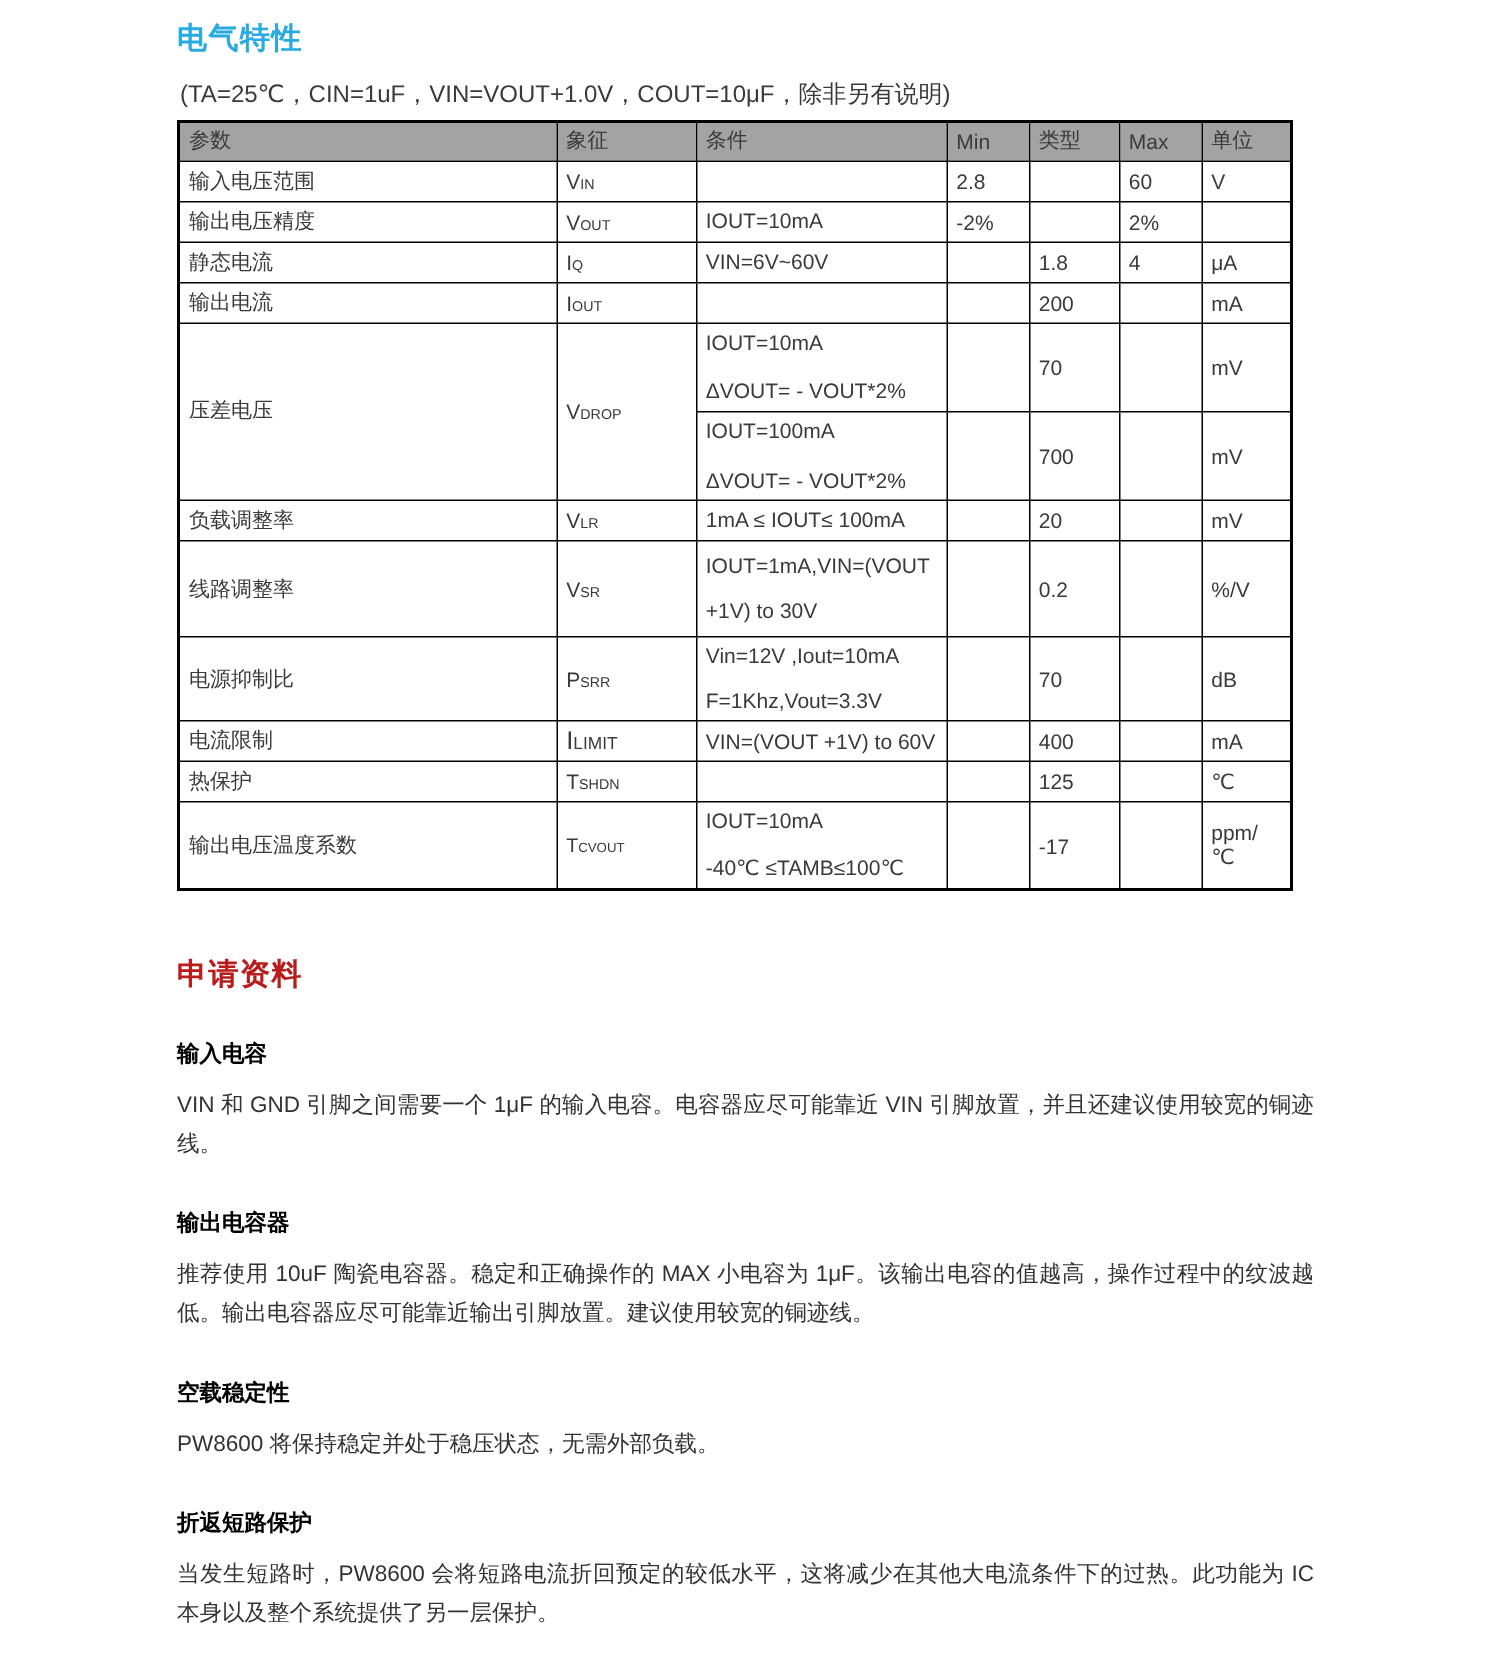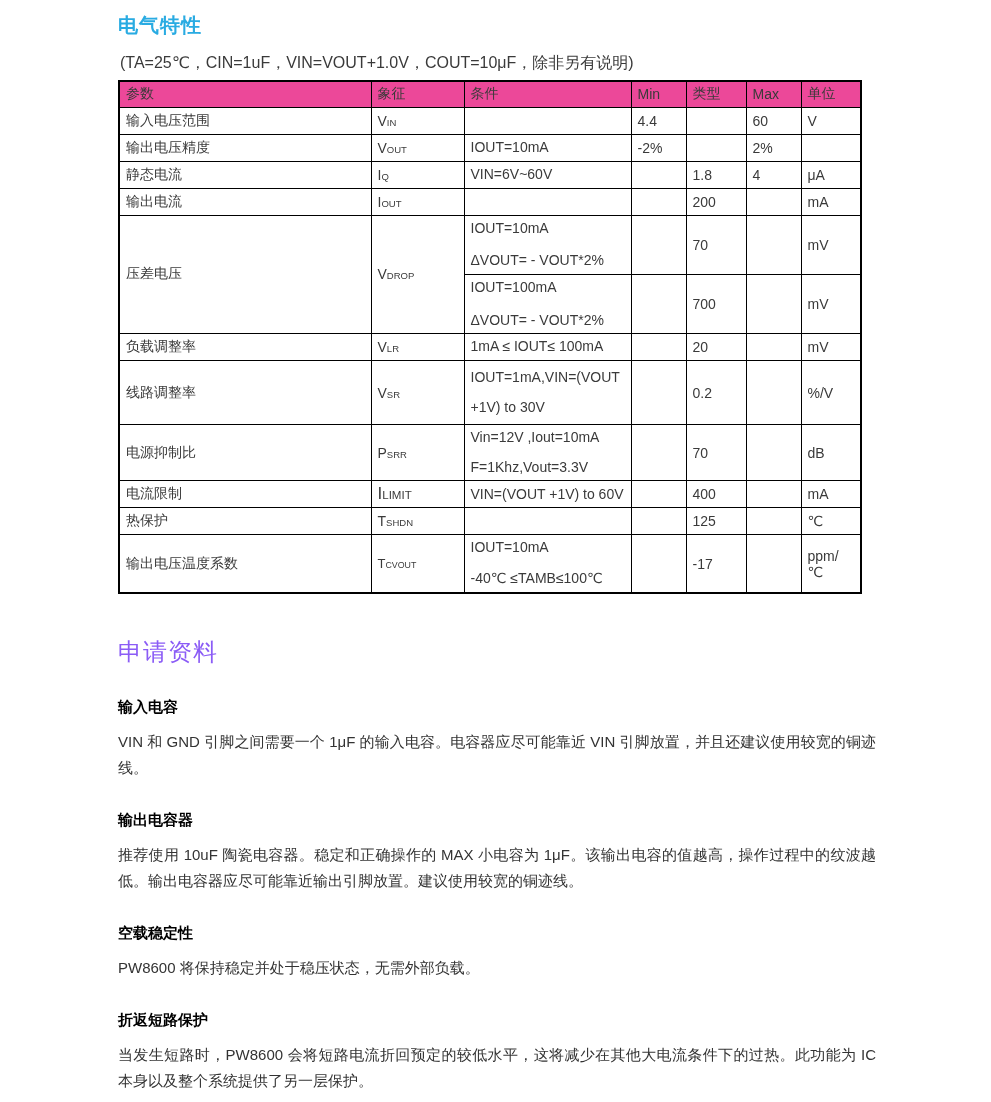--- a/index.html
+++ b/index.html
@@ -34,37 +34,37 @@
   table.spec th, table.spec td {
     border: 1.5px solid #000;
     padding: 2px 6px;
     vertical-align: middle;
     text-align: left;
     font-size: 14px;
     color: #3a3a3a;
     overflow: hidden;
   }
   table.spec th {
-    background: #ec4899;
+    background: #a3a3a3;
     font-weight: normal;
     height: 26px;
   }
   tr.r1 { height: 27px; padding-left: 32px; }
   tr.r2 { height: 53px; }
   td.cond { font-size: 11.5px; line-height: 1.55; }
   td.cond .cl2 { margin-top: 11px; }
   td.sym { font-size: 15px; }
   td.sym .sc, td.cond .sc { font-size: 68%; }
   td.unit-sm { font-size: 11px; }
 
   .app { margin-top: 42px; }
   h2.sec-title {
-    color: #8b5cf6;
-    font-size: 24px;
-    font-weight: normal;
+    color: #b91c1c;
+    font-size: 20px;
+    font-weight: bold;
     letter-spacing: 1px;
   }
   .block { width: 758px; }
   .block h3 {
     font-size: 15px;
     font-weight: bold;
     color: #000000;
     margin: 30px 0 7px 0;
   }
   .block p {
@@ -101,21 +101,21 @@
       <th>Min</th>
       <th>类型</th>
       <th>Max</th>
       <th>单位</th>
     </tr>
 
     <tr class="r1">
       <td>输入电压范围</td>
       <td class="sym"><span>V</span><span class="sc">IN</span></td>
       <td class="cond"></td>
-      <td>4.4</td>
+      <td>2.8</td>
       <td></td>
       <td>60</td>
       <td>V</td>
     </tr>
 
     <tr class="r1">
       <td>输出电压精度</td>
       <td class="sym"><span>V</span><span class="sc">OUT</span></td>
       <td class="cond">IOUT=10mA</td>
       <td>-2%</td>

